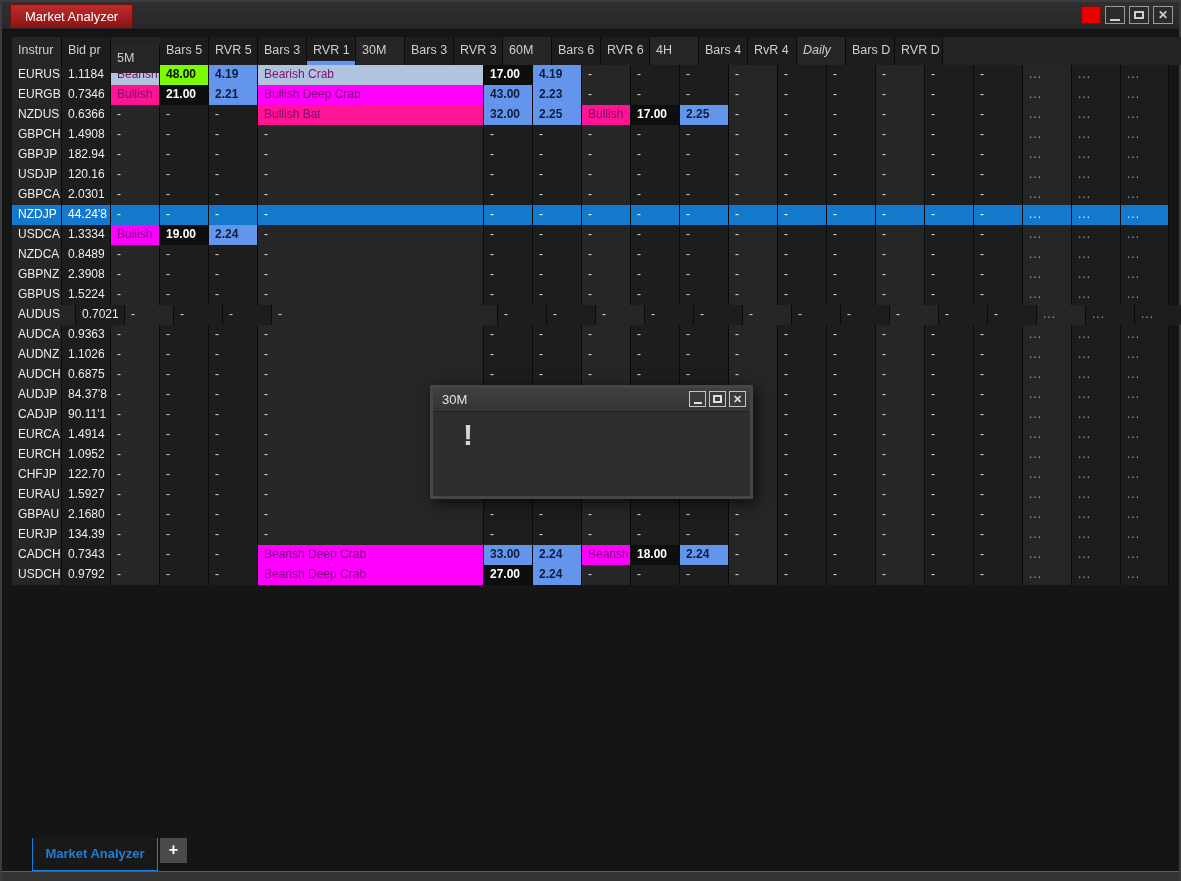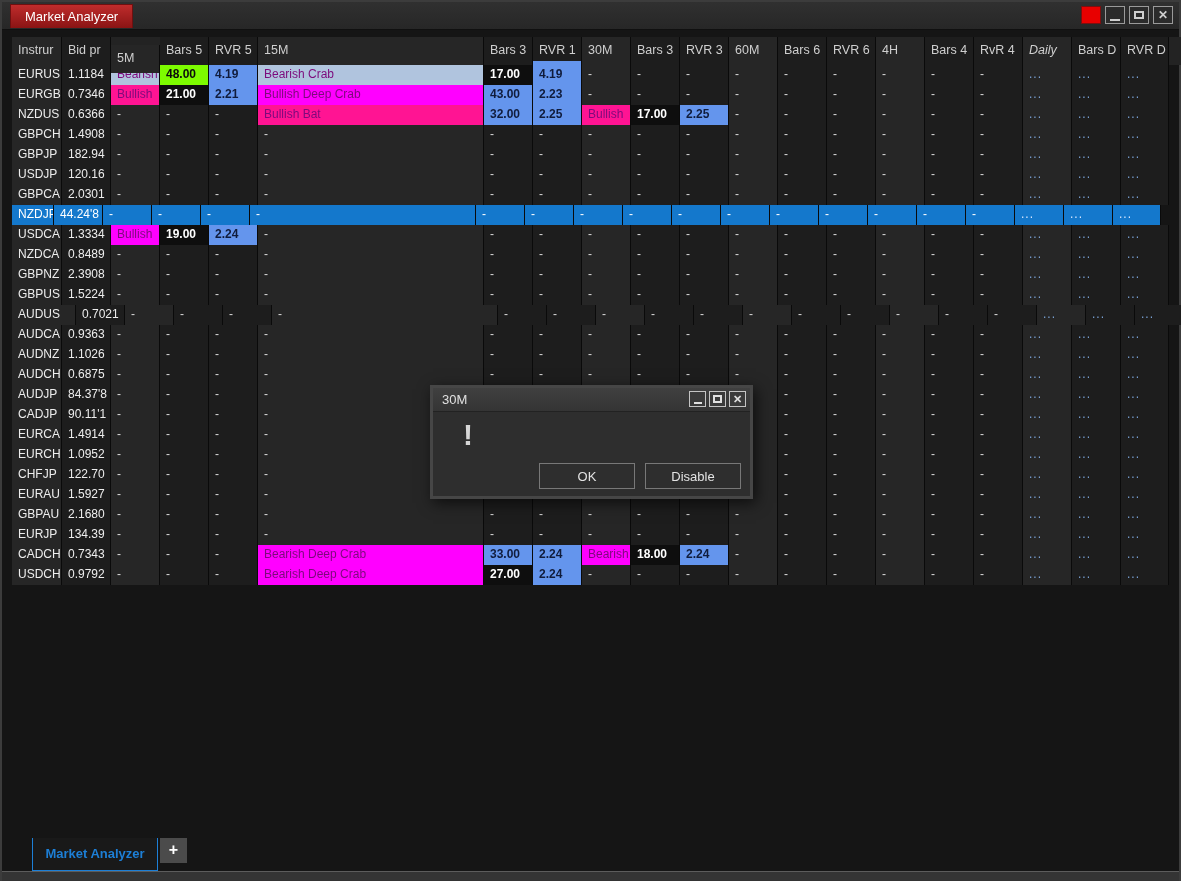--- a/index.html
+++ b/index.html
@@ -88,21 +88,20 @@
     </div>
   </div>
 
   <div class="grid">
     <div class="thead" id="thead">
         <div class="hcell shade-light" style="width: 50px;">Instrur</div>
         <div class="hcell shade-dark" style="width: 49px;">Bid pr</div>
         <div class="hcell shade-light" style="width: 49px; margin-top: 8px;">5M</div>
         <div class="hcell shade-dark" style="width: 49px;">Bars 5</div>
         <div class="hcell shade-dark" style="width: 49px;">RVR 5</div>
-        <div class="hcell shade-light" style="width: 226px;">15M</div>
         <div class="hcell shade-dark" style="width: 49px;">Bars 3</div>
         <div class="hcell shade-dark" style="width: 49px;">RVR 1<div class="sortbar"></div></div>
         <div class="hcell shade-light" style="width: 49px;">30M</div>
         <div class="hcell shade-dark" style="width: 49px;">Bars 3</div>
         <div class="hcell shade-dark" style="width: 49px;">RVR 3</div>
         <div class="hcell shade-light" style="width: 49px;">60M</div>
         <div class="hcell shade-dark" style="width: 49px;">Bars 6</div>
         <div class="hcell shade-dark" style="width: 49px;">RVR 6</div>
         <div class="hcell shade-light" style="width: 49px;">4H</div>
         <div class="hcell shade-dark" style="width: 49px;">Bars 4</div>
@@ -260,21 +259,21 @@
           <div class="cell shade-dark dash" style="width: 49px;">-</div>
           <div class="cell shade-dark dash" style="width: 49px;">-</div>
           <div class="cell shade-light dash" style="width: 49px;">-</div>
           <div class="cell shade-dark dash" style="width: 49px;">-</div>
           <div class="cell shade-dark dash" style="width: 49px;">-</div>
           <div class="cell shade-light c-dots" style="width: 49px;">...</div>
           <div class="cell shade-dark c-dots" style="width: 49px;">...</div>
           <div class="cell shade-dark c-dots" style="width: 48px;">...</div>
         </div>
         <div class="row selected">
-          <div class="cell shade-light" style="width: 42px; text-align: center;">NZDJP</div>
+          <div class="cell shade-light" style="width: 50px;">NZDJP</div>
           <div class="cell shade-dark" style="width: 49px;">44.24'8</div>
           <div class="cell shade-light dash" style="width: 49px;">-</div>
           <div class="cell shade-dark dash" style="width: 49px;">-</div>
           <div class="cell shade-dark dash" style="width: 49px;">-</div>
           <div class="cell shade-light dash" style="width: 226px;">-</div>
           <div class="cell shade-dark dash" style="width: 49px;">-</div>
           <div class="cell shade-dark dash" style="width: 49px;">-</div>
           <div class="cell shade-light dash" style="width: 49px;">-</div>
           <div class="cell shade-dark dash" style="width: 49px;">-</div>
           <div class="cell shade-dark dash" style="width: 49px;">-</div>
@@ -697,24 +696,20 @@
         <div class="dwc">
             <span class="ico-max"></span>
           </div>
         <div class="dwc">
             <span class="ico-x">✕</span>
           </div>
       </div>
     </div>
     <div class="dlg-body">
       <span class="dlg-icon">!</span>
-      <div class="dlg-buttons">
-        <button>OK</button>
-        <button>Disable</button>
-      </div>
     </div>
   </div>
 
   <div class="tabbar">
     <div class="tab">Market Analyzer</div>
     <div class="tab-add">+</div>
   </div>
   <div class="bottom-frame"></div>
 
 </div>

